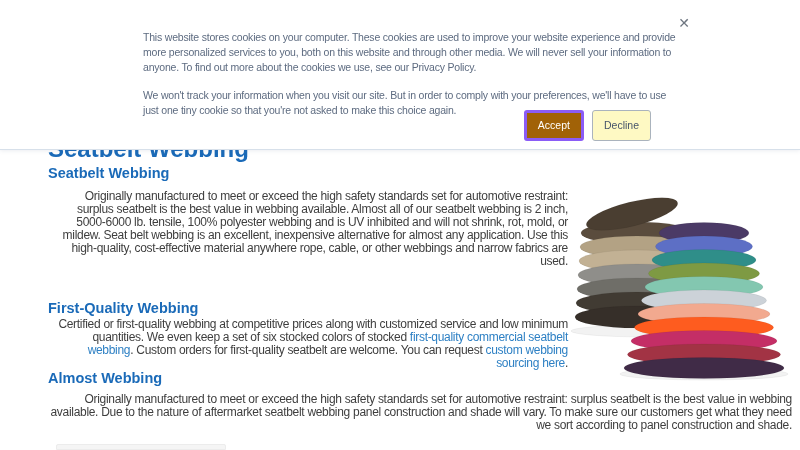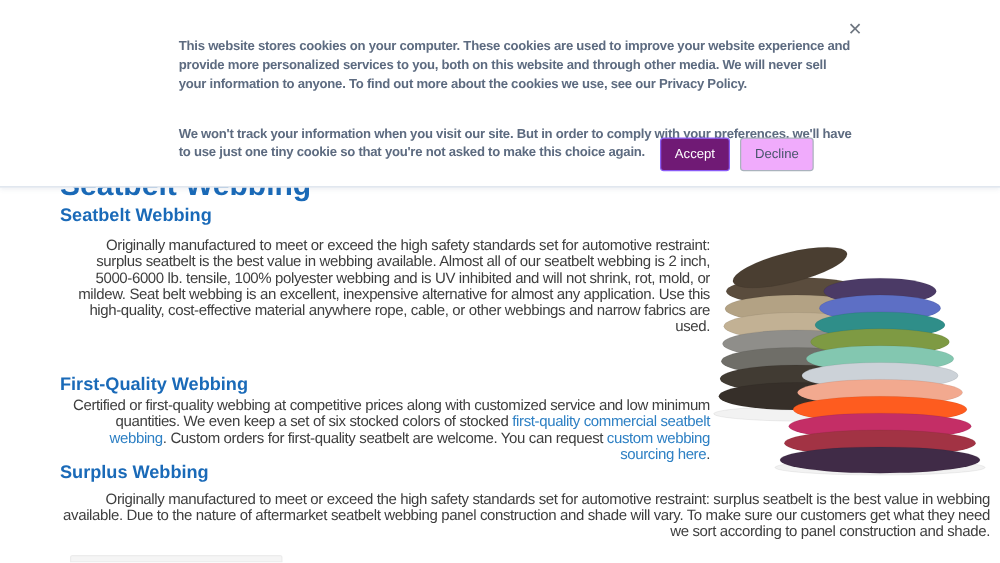--- a/index.html
+++ b/index.html
@@ -57,61 +57,60 @@
     width: 800px; height: 150px;
     background: #ffffff;
     border-bottom: 1px solid #d7e0ea;
     box-shadow: 0 1px 4px rgba(90,110,140,0.12);
     z-index: 10;
   }
   .cookie-text {
     position: absolute; left: 143px; top: 30px; width: 540px;
     font-size: 10.5px; line-height: 15px; color: #5d6b80;
     letter-spacing: -0.2px;
-    font-weight: bold;
   }
-  .cookie-text .para2 { margin-top: 25px; }
+  .cookie-text .para2 { margin-top: 13px; }
   .cookie-close {
     position: absolute; left: 674px; top: 13px;
     width: 20px; height: 20px;
     font-size: 14px; line-height: 20px; text-align: center;
     color: #6e7680; cursor: pointer;
   }
   .cookie-buttons {
     position: absolute; left: 143px; top: 110px; width: 508px;
     display: flex; justify-content: flex-end; gap: 8px;
   }
   .btn {
     font-family: "Liberation Sans", sans-serif;
     font-size: 10.5px; line-height: 1;
     padding: 7px 11px; border-radius: 3px; cursor: pointer;
   }
   .btn-accept {
-    background: #701a75; color: #ffffff; border: 1px solid #8b5cf6;
+    background: #a16207; color: #ffffff; border: 3px solid #8b5cf6;
   }
   .btn-decline {
-    background: #f0abfc; color: #46546a; border: 1px solid #aab3bd;
+    background: #fef9c3; color: #46546a; border: 1px solid #aab3bd;
   }
 </style>
 </head>
 <body>
 
 <div class="page">
 
   <h1 class="page-title">Seatbelt Webbing</h1>
 
   <h2 class="section-heading h-seatbelt">Seatbelt Webbing</h2>
 
   <p class="body-para p-seatbelt">Originally manufactured to meet or exceed the high safety standards set for automotive restraint: surplus seatbelt is the best value in webbing available. Almost all of our seatbelt webbing is 2 inch, 5000-6000 lb. tensile, 100% polyester webbing and is UV inhibited and will not shrink, rot, mold, or mildew. Seat belt webbing is an excellent, inexpensive alternative for almost any application. Use this high-quality, cost-effective material anywhere rope, cable, or other webbings and narrow fabrics are used.</p>
 
   <h2 class="section-heading h-first-quality">First-Quality Webbing</h2>
 
   <p class="body-para p-first-quality"><span>Certified or first-quality webbing at competitive prices along with customized service and low minimum quantities. We even keep a set of six stocked colors of stocked </span><a class="inline-link">first-quality commercial seatbelt webbing</a><span>. Custom orders for first-quality seatbelt are welcome. You can request </span><a class="inline-link">custom webbing sourcing here</a><span>.</span></p>
 
-  <h2 class="section-heading h-surplus">Surplus Webbing</h2>
+  <h2 class="section-heading h-surplus">Almost Webbing</h2>
 
   <p class="body-para p-surplus">Originally manufactured to meet or exceed the high safety standards set for automotive restraint: surplus seatbelt is the best value in webbing available. Due to the nature of aftermarket seatbelt webbing panel construction and shade will vary. To make sure our customers get what they need we sort according to panel construction and shade.</p>
 
   <div class="product-image">
     <svg id="rolls-svg" width="240" height="205" viewBox="0 0 240 205">
         <ellipse cx="95" cy="148" rx="76" ry="6" fill="rgba(0,0,0,0.05)" stroke="rgba(0,0,0,0.10)" stroke-width="0.5"></ellipse>
         <ellipse cx="152" cy="191" rx="84" ry="6" fill="rgba(0,0,0,0.05)" stroke="rgba(0,0,0,0.10)" stroke-width="0.5"></ellipse>
         <ellipse cx="85" cy="50" rx="56" ry="11" fill="#5a4c3d" stroke="rgba(0,0,0,0.10)" stroke-width="0.5"></ellipse>
         <ellipse cx="85" cy="64" rx="57" ry="11" fill="#b3a284" stroke="rgba(0,0,0,0.10)" stroke-width="0.5"></ellipse>
         <ellipse cx="85" cy="78" rx="58" ry="11" fill="#c2b194" stroke="rgba(0,0,0,0.10)" stroke-width="0.5"></ellipse>

